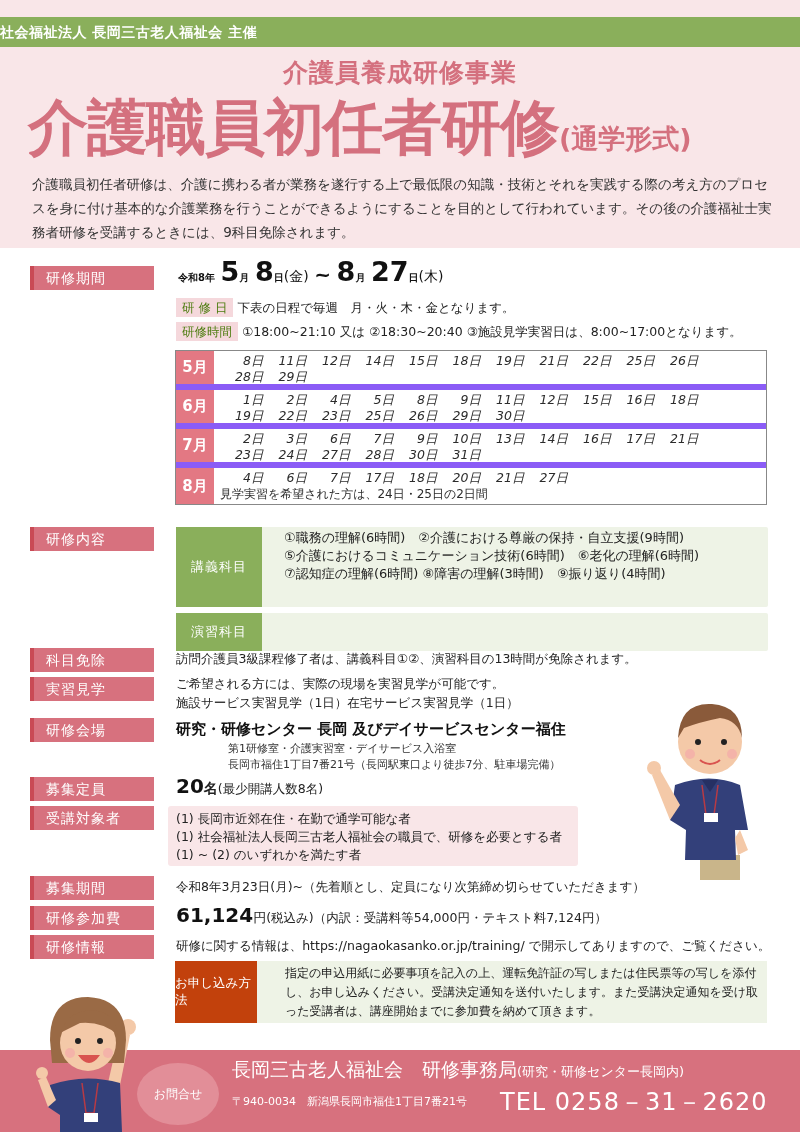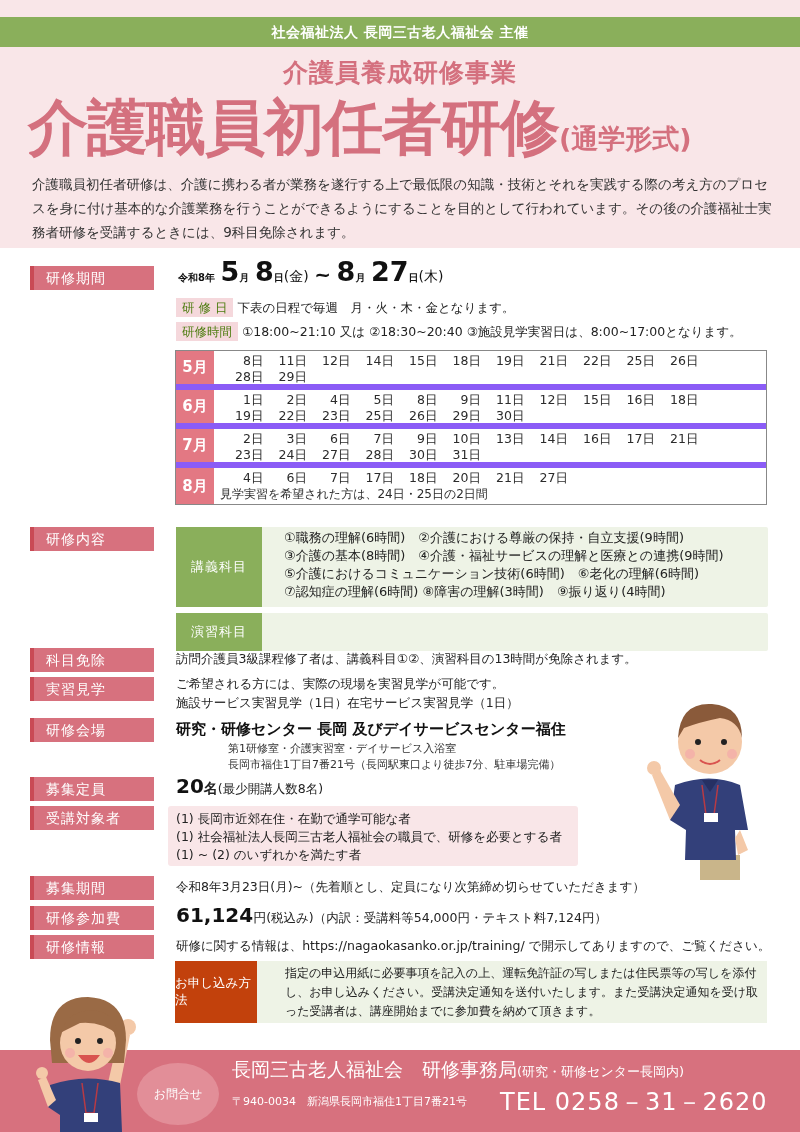--- a/index.html
+++ b/index.html
@@ -1,20 +1,20 @@
 <!DOCTYPE html>
 <html><head>
 <meta charset="utf-8">
 <style>
   * { box-sizing: border-box; margin: 0; padding: 0; }
   html, body { width: 800px; height: 1132px; background: #ffffff; overflow: hidden; }
   body { font-family: "DejaVu Sans", "Liberation Sans", sans-serif; color: #2b2b2b; position: relative; }
 
   .hero { position: absolute; left: 0; top: 0; width: 800px; height: 248px; background: #f9e6e8; }
-  .organizer-bar { position: absolute; left: 0; top: 17px; width: 800px; height: 30px; background: #8aaf5b; color: #fff; font-size: 14px; font-weight: bold; text-align: center; line-height: 30px; letter-spacing: 0.5px; }
+  .organizer-bar { position: absolute; left: 0; top: 17px; width: 800px; height: 30px; background: #8aaf5b; color: #fff; font-size: 14px; font-weight: bold; line-height: 30px; letter-spacing: 0.5px; }
   .subtitle { position: absolute; left: 0; top: 56px; width: 800px; text-align: center; font-size: 25px; font-weight: bold; color: #d4707e; letter-spacing: 1px; }
   .main-title { position: absolute; left: 28px; top: 92px; white-space: nowrap; color: #d4707e; font-weight: bold; }
   .main-title .big { font-size: 60px; letter-spacing: -1px; line-height: 70px; }
   .main-title .small { font-size: 27px; letter-spacing: 0; }
   .intro { position: absolute; left: 32px; top: 172px; width: 745px; font-size: 13.5px; line-height: 24px; color: #333; }
 
   .label { position: absolute; left: 30px; width: 124px; height: 24px; background: #d7717e; border-left: 4px solid #c94a55; color: #fff; font-size: 14px; padding-left: 12px; line-height: 24px; letter-spacing: 1px; }
 
   .period-main { position: absolute; left: 178px; top: 256px; font-weight: bold; color: #111; white-space: nowrap; }
   .period-main .s { font-size: 10px; }
@@ -22,21 +22,21 @@
   .period-main .w { font-size: 14px; font-weight: normal; }
 
   .sub-row { position: absolute; left: 176px; font-size: 12.5px; white-space: nowrap; color: #222; }
   .sub-tag { display: inline-block; background: #f5d8dc; padding: 0 6px; margin-right: 4px; height: 19px; line-height: 19px; color: #4d7c0f; }
 
   .schedule { position: absolute; left: 175px; top: 350px; width: 592px; border: 1px solid #888; border-collapse: collapse; }
   .schedule .row { display: flex; border-bottom: 6px solid #8b5cf6; height: 39px; }
   .schedule .row:last-child { border-bottom: none; height: 36px; }
   .schedule .month { width: 38px; background: #e37883; color: #fff; font-weight: bold; font-size: 15px; display: flex; align-items: center; justify-content: center; }
   .schedule .days { flex: 1; padding: 2px 4px 0 6px; font-size: 12.5px; line-height: 16px; }
-  .schedule .line { display: flex; }
+  .schedule .line { display: flex; font-style: italic; }
   .schedule .d { width: 43.5px; text-align: right; }
   .schedule .note { font-size: 12px; }
 
   .content-block { position: absolute; left: 176px; background: #eef3e6; border-radius: 2px; }
   .green-tag { position: absolute; left: 0; top: 0; bottom: 0; width: 86px; background: #8aaf5b; color: #fff; font-size: 13px; display: flex; align-items: center; justify-content: center; letter-spacing: 1px; }
   .lecture-lines { position: absolute; left: 108px; top: 2px; font-size: 13px; line-height: 18px; white-space: nowrap; color: #222; }
 
   .text-line { position: absolute; left: 176px; font-size: 12.5px; color: #222; white-space: nowrap; }
   .venue-name { position: absolute; left: 176px; top: 720px; font-size: 15px; font-weight: bold; color: #111; white-space: nowrap; }
   .venue-sub { position: absolute; left: 228px; font-size: 11px; color: #333; white-space: nowrap; }
@@ -175,21 +175,20 @@
         <div class="note">見学実習を希望された方は、24日・25日の2日間</div>
       </div>
     </div>
   </div>
 
 <div class="label" style="top:527px">研修内容</div>
 <div class="content-block" style="top:527px; width:592px; height:80px;">
   <div class="green-tag">講義科目</div>
   <div class="lecture-lines">
     <div>①職務の理解(6時間)　②介護における尊厳の保持・自立支援(9時間)</div>
-    <div>③介護の基本(8時間)　④介護・福祉サービスの理解と医療との連携(9時間)</div>
     <div>⑤介護におけるコミュニケーション技術(6時間)　⑥老化の理解(6時間)</div>
     <div>⑦認知症の理解(6時間) ⑧障害の理解(3時間)　⑨振り返り(4時間)</div>
   </div>
 </div>
 <div class="content-block" style="top:613px; width:592px; height:38px;">
   <div class="green-tag">演習科目</div>
 </div>
 
 <div class="label" style="top:648px">科目免除</div>
 <div class="text-line" style="top:651px">訪問介護員3級課程修了者は、講義科目①②、演習科目の13時間が免除されます。</div>

